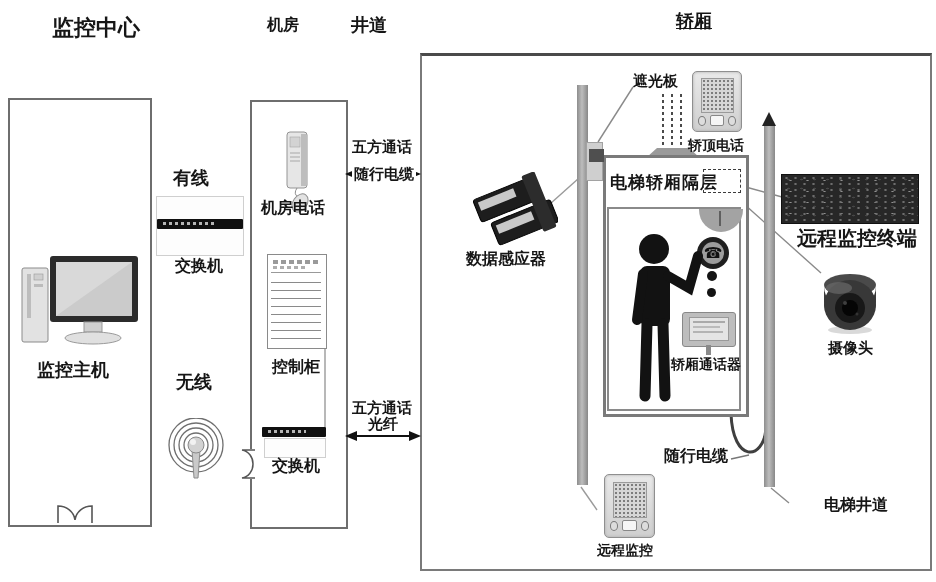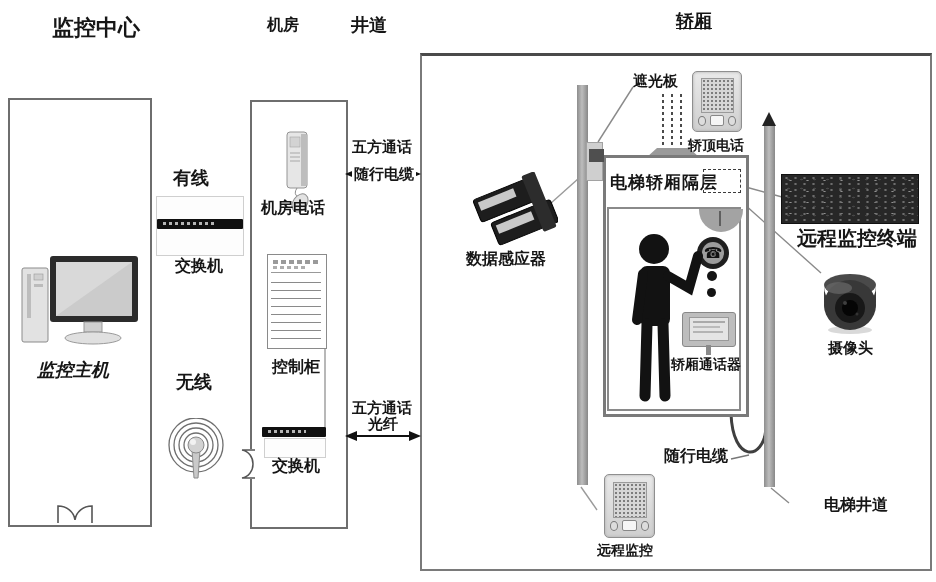--- a/index.html
+++ b/index.html
@@ -89,21 +89,21 @@
       <rect x="7" y="20" width="4" height="44" fill="#bdbdbd"></rect>
       <rect x="14" y="20" width="9" height="6" fill="#cfcfcf" stroke="#999" stroke-width=".6"></rect>
       <rect x="14" y="30" width="9" height="3" fill="#bbb"></rect>
       <rect x="30" y="2" width="88" height="66" rx="3" fill="#2b2b2b"></rect>
       <rect x="36" y="8" width="76" height="54" fill="#d9d9d9"></rect>
       <polygon points="36,62 112,8 112,62" fill="#bfbfbf" opacity=".55"></polygon>
       <rect x="64" y="68" width="18" height="10" fill="#cfcfcf" stroke="#999"></rect>
       <ellipse cx="73" cy="84" rx="28" ry="6" fill="#e0e0e0" stroke="#9a9a9a"></ellipse>
     </svg>
   </div>
-  <div class="lbl" style="left:37px;top:361px;font-size:18px;font-style:italic;">监控主机</div>
+  <div class="lbl" style="left:37px;top:361px;font-size:18px;">监控主机</div>
 
   <div class="dev" style="left:56px;top:504px;width:38px;height:19px;background:#fff;">
     <svg width="38" height="19" viewBox="0 0 38 19">
       <path d="M2 19 V2 A17 16 0 0 1 19 16 A17 16 0 0 1 36 2 V19" fill="#fff" stroke="#555" stroke-width="1.6"></path>
     </svg>
   </div>
 
   <div class="lbl" style="left:173px;top:157px;font-size:18px;margin-top:12px;">有线</div>
   <div class="dev" style="left:156px;top:196px;width:86px;height:58px;border:1px solid #cfcfcf;background:#fdfdfd;">
     <div class="rackbar" style="left:0;top:22px;width:86px;height:10px;">

